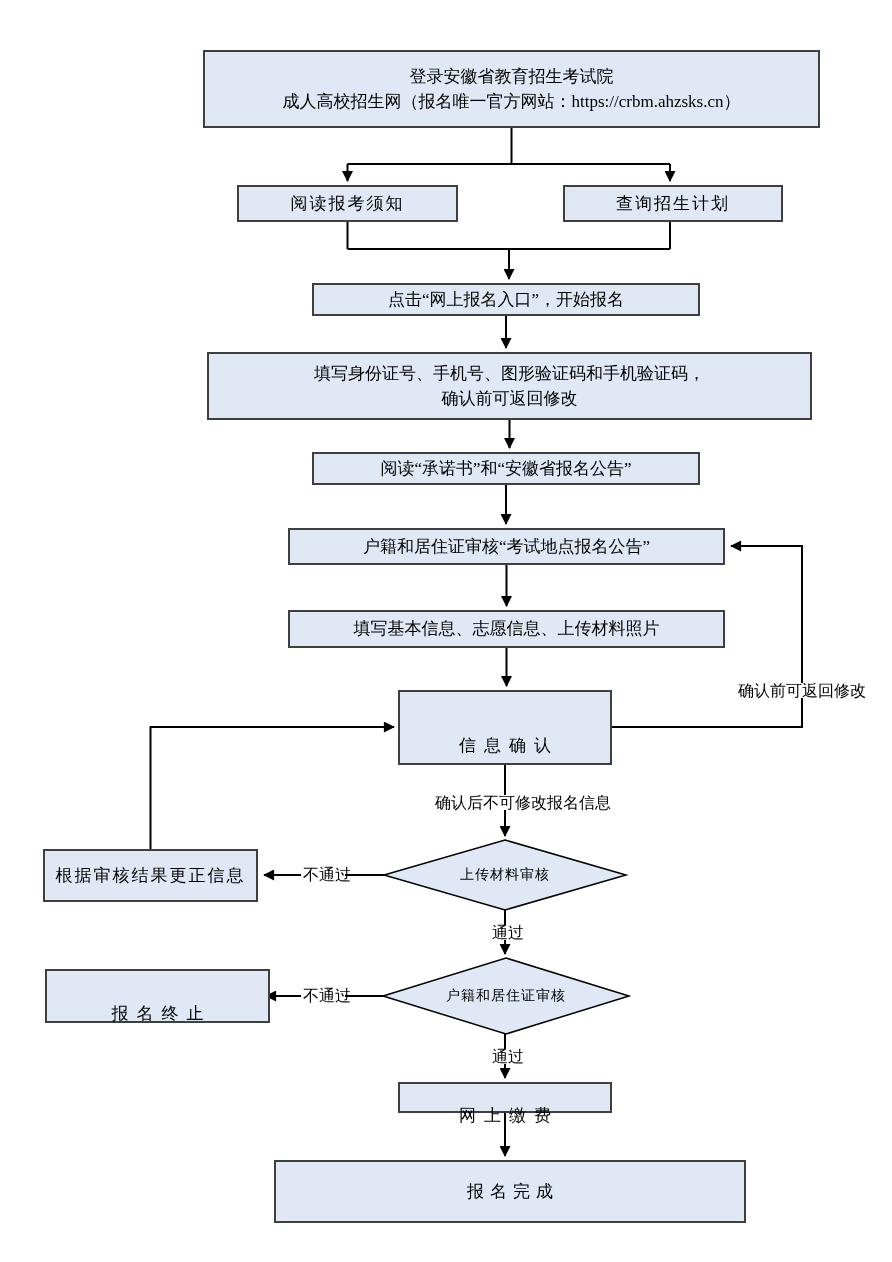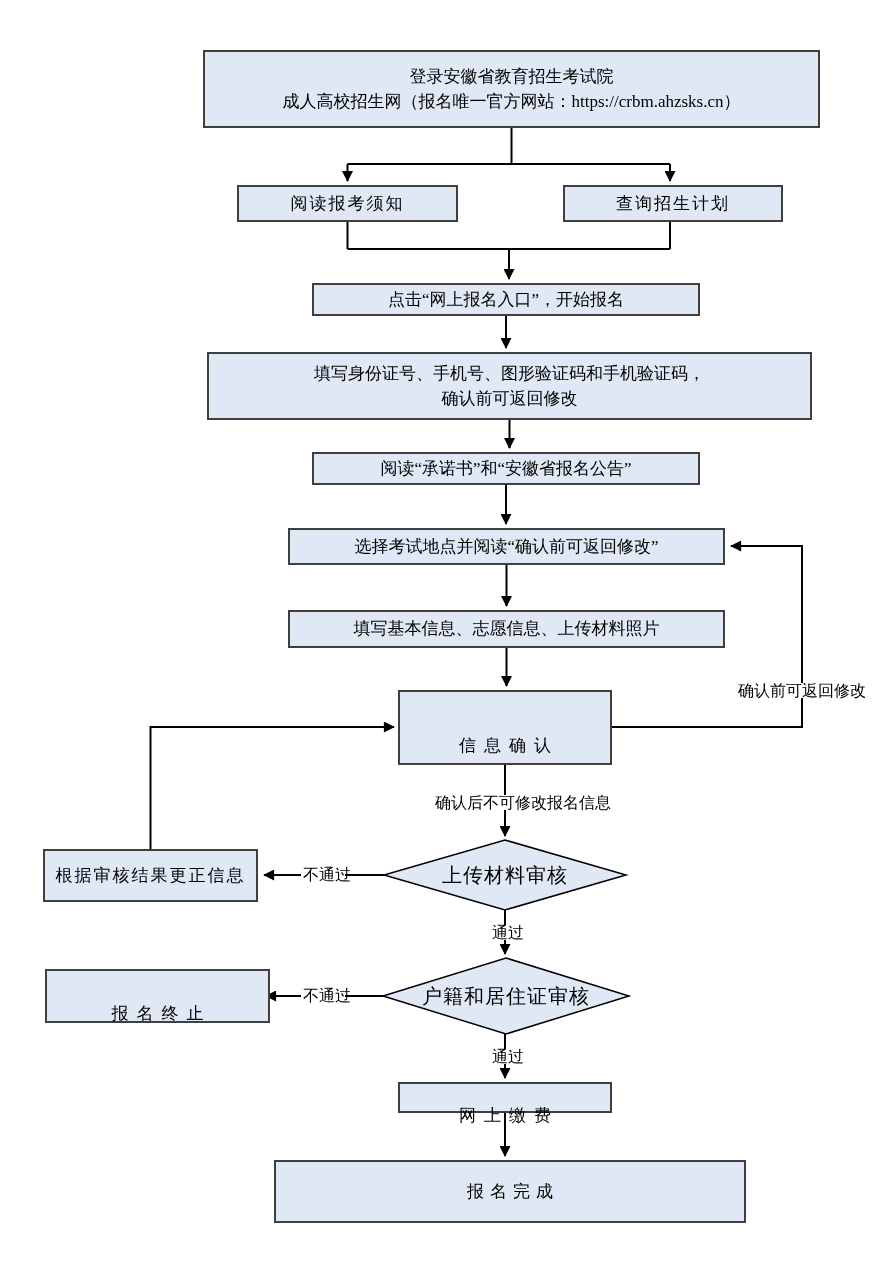--- a/index.html
+++ b/index.html
@@ -19,21 +19,21 @@
     font-size:17px;
     line-height:1.5;
   }
   .node .ln{white-space:nowrap;}
   .sp8{letter-spacing:8px;text-indent:8px;margin-top:36px;}
   .sp6{letter-spacing:6px;text-indent:6px;}
   .sp2{letter-spacing:2px;}
   .dtext{
     position:absolute;
     display:flex;align-items:center;justify-content:center;
-    text-align:center;font-size:20px;letter-spacing:1px;
+    text-align:center;font-size:14px;letter-spacing:1px;
     pointer-events:none;
   }
   .edge-label{
     position:absolute;
     background:#ffffff;
     font-size:16px;
     line-height:15px;
     text-align:left;
     white-space:nowrap;
     padding:0 2px;
@@ -109,21 +109,21 @@
   <div class="node" style="left:207px;top:352px;width:605px;height:68px;">
     <div class="ln">填写身份证号、手机号、图形验证码和手机验证码，</div>
     <div class="ln">确认前可返回修改</div>
   </div>
 
   <div class="node" style="left:312px;top:452px;width:388px;height:33px;">
     <div class="ln">阅读“承诺书”和“安徽省报名公告”</div>
   </div>
 
   <div class="node" style="left:288px;top:528px;width:437px;height:37px;">
-    <div class="ln">选择考试地点并阅读“确认前可返回修改”</div>
+    <div class="ln">户籍和居住证审核“考试地点报名公告”</div>
   </div>
 
   <div class="node" style="left:288px;top:610px;width:437px;height:38px;">
     <div class="ln">填写基本信息、志愿信息、上传材料照片</div>
   </div>
 
   <div class="node" style="left:398px;top:690px;width:214px;height:75px;">
     <div class="ln sp8">信息确认</div>
   </div>
 

